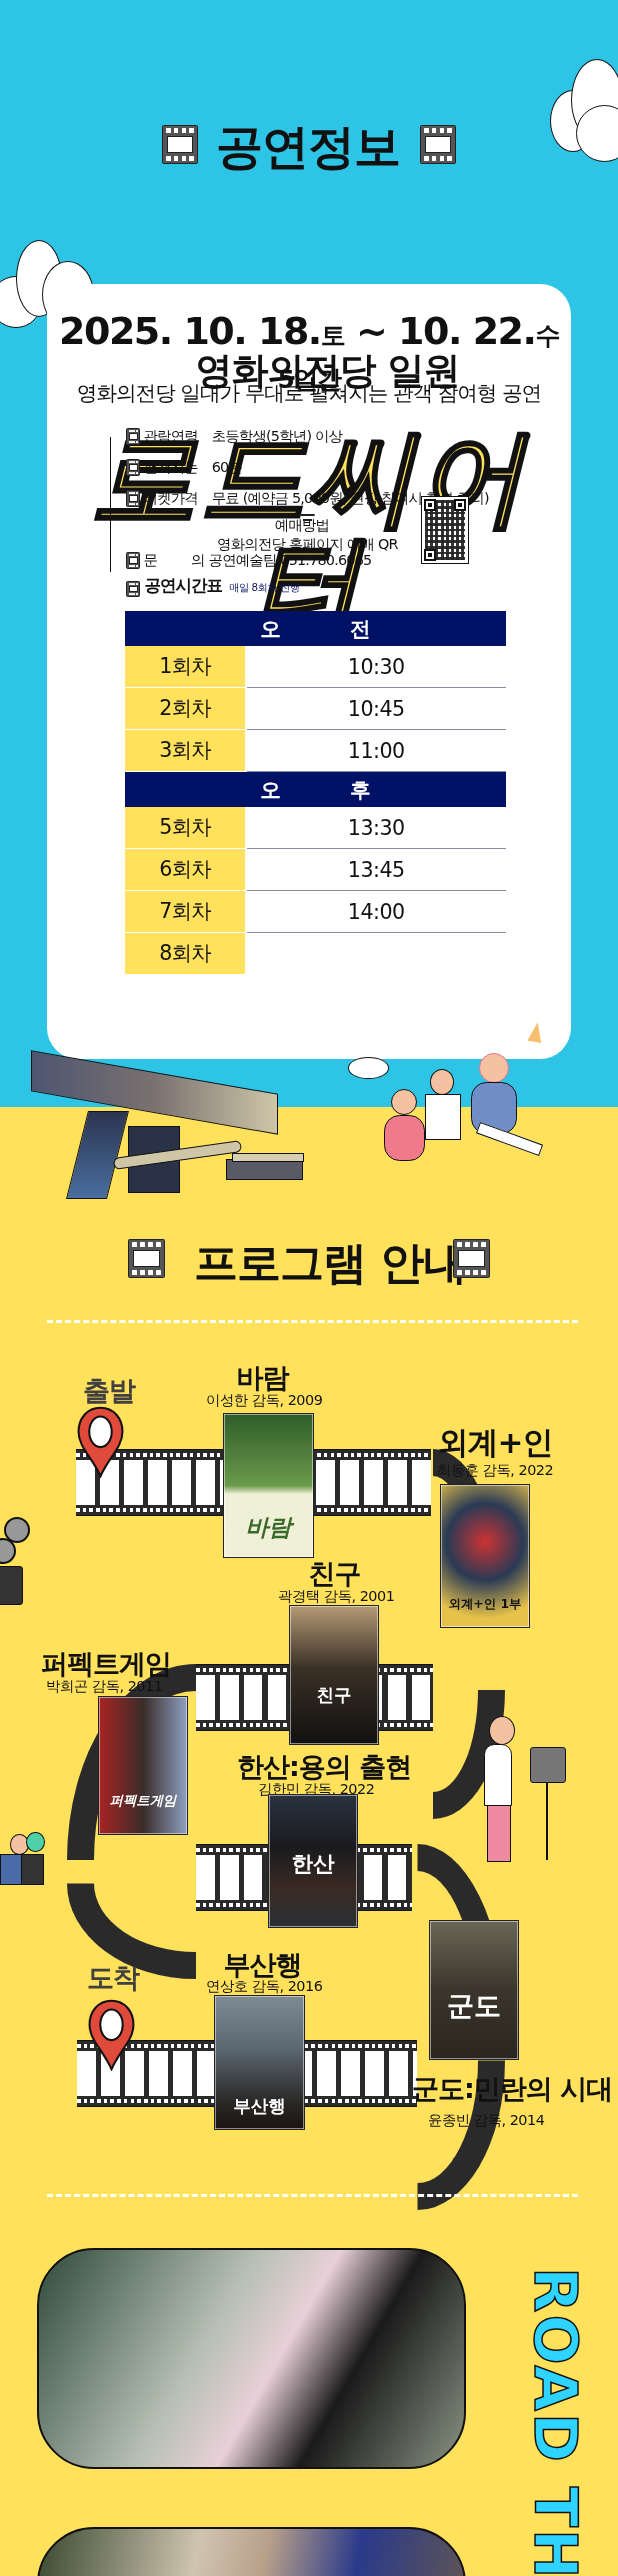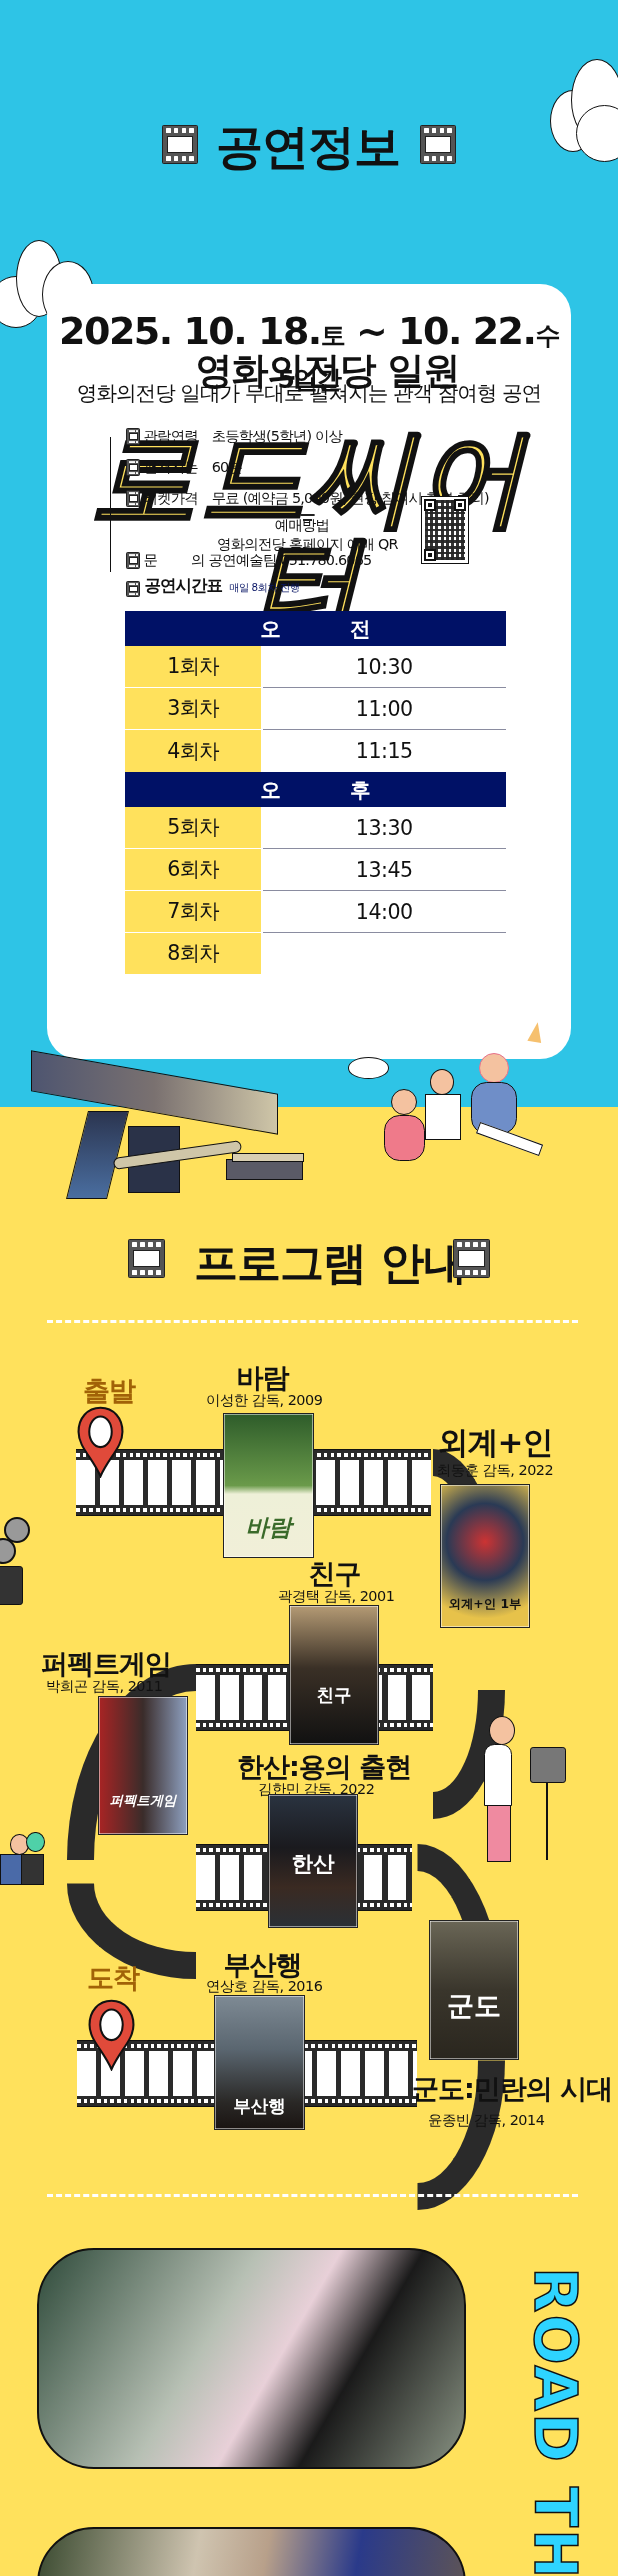--- a/index.html
+++ b/index.html
@@ -44,33 +44,33 @@
   .qr .eye { position: absolute; width: 12.4px; height: 12.4px; border: 2.6px solid #111; background: #fff; }
   .qr .eye::after { content: ""; position: absolute; inset: 2.1px; background: #111; }
 
   .sched-title { left: 126px; top: 639px; display: flex; align-items: flex-end; }
   .sched-title .t { font-size: 23px; font-weight: 800; letter-spacing: -1px; margin-left: 4.1px; color: #111; }
   .sched-title .s { font-size: 13.4px; color: #0A1766; margin-left: 7.2px; margin-bottom: 2.1px; letter-spacing: -0.5px; }
 
   .table { left: 125px; width: 381px; }
   .t-head { height: 35px; background: #001166; color: #fff; font-size: 20.6px; font-weight: 700; display: flex; align-items: center; justify-content: center; letter-spacing: 31px; text-indent: 31px; }
   .t-row { display: flex; height: 42px; }
-  .t-row .c1 { width: 136px; background: #FFE15C; margin-bottom: 1.5px; display: flex; align-items: center; justify-content: center; font-size: 20.6px; letter-spacing: -1px; color: #111; }
+  .t-row .c1 { width: 120px; background: #FFE15C; margin-bottom: 1.5px; display: flex; align-items: center; justify-content: center; font-size: 20.6px; letter-spacing: -1px; color: #111; }
   .t-row .c2 { flex: 1; border-bottom: 1px solid #8A8CA0; margin-left: 1.5px; display: flex; align-items: center; justify-content: center; font-size: 20.6px; letter-spacing: -0.5px; color: #111; }
 
   .dash { left: 47px; width: 531px; height: 0; border-top: 3.6px dashed #fff; }
 
   
   .strip { background: #2a2a2a; border-top: 1.5px solid #111; border-bottom: 1.5px solid #111; }
   .strip::before { content: ""; position: absolute; inset: 5.2px 0; background: repeating-linear-gradient(90deg,#fff 0 18.5px, #2a2a2a 18.5px 24px); height: auto; top: 10.3px; bottom: 10.3px; }
   .strip .hole-t, .strip .hole-b { position: absolute; left: 0; right: 0; height: 4.1px; background: repeating-linear-gradient(90deg,#fff 0 3.6px, transparent 3.6px 6.7px); }
   .strip .hole-t { top: 2.6px; } .strip .hole-b { bottom: 2.6px; }
   .curve { border: 27px solid #2a2a2a; border-radius: 50%; }
   .poster { border: 1.5px solid #222; box-shadow: 0 0 0 0.5px #fff inset; overflow: hidden; }
-  .stop-label { font-size: 27px; font-weight: 900; color: #a16207; letter-spacing: -1px; white-space: nowrap; }
+  .stop-label { font-size: 27px; font-weight: 900; color: #404040; letter-spacing: -1px; white-space: nowrap; }
   .movie-title { font-size: 27px; font-weight: 900; color: #111; letter-spacing: -1px; white-space: nowrap; text-align: center; }
   .movie-sub { font-size: 14.4px; color: #111; letter-spacing: -0.5px; white-space: nowrap; text-align: center; }
   .poster-title { position: absolute; left: 0; right: 0; text-align: center; color: #fff; font-weight: 900; }
 
   
   .photo { border: 2.1px solid #111; border-radius: 77px 31px 77px 31px; overflow: hidden; }
   .vert { writing-mode: vertical-rl; font-family: "DejaVu Sans", sans-serif; font-weight: 900; color: #2ED4FF;
           -webkit-text-stroke: 1.5px #111; font-size: 59px; letter-spacing: 2.1px; line-height: 1; }
 </style>
 </head>
@@ -269,20 +269,24 @@
     </div>
   <span class="t" style="font-size:16.5px;">공연시간표</span>
   <span class="s" style="font-size:10.3px;">매일 8회차 진행</span>
 </div>
 
 <div class="abs table" style="top:611px;">
   <div class="t-head">오 전</div>
   <div class="t-row">
       <div class="c1">1회차</div>
       <div class="c2">10:30</div>
+    </div>
+  <div class="t-row">
+      <div class="c1">2회차</div>
+      <div class="c2">10:45</div>
     </div>
   <div class="t-row">
       <div class="c1">3회차</div>
       <div class="c2">11:00</div>
     </div>
   <div class="t-row">
       <div class="c1" style="margin-bottom:0">4회차</div>
       <div class="c2" style="border-bottom:none">11:15</div>
     </div>
 </div>

